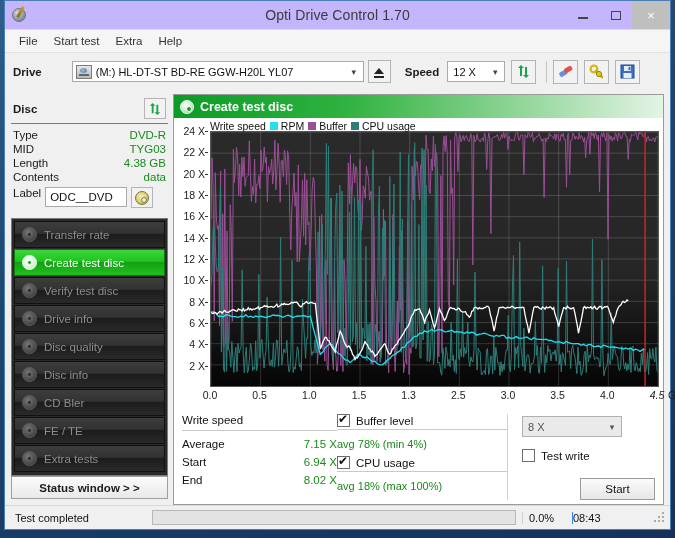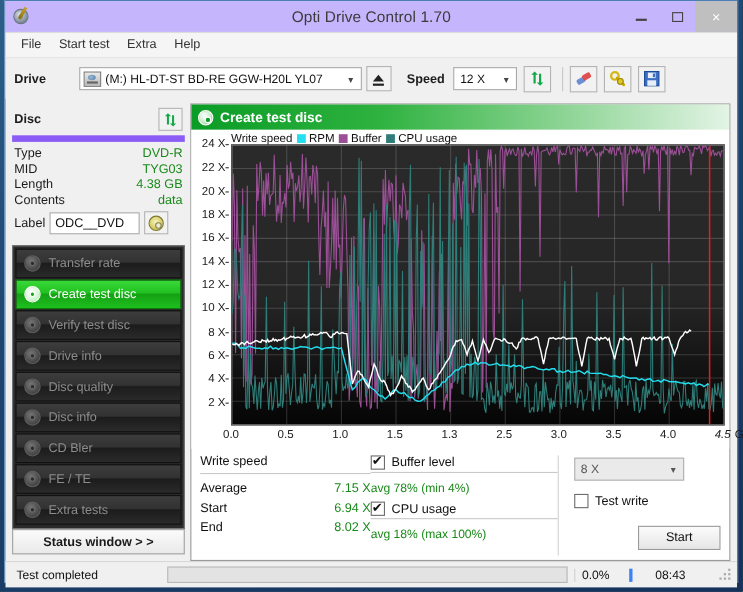--- a/index.html
+++ b/index.html
@@ -75,21 +75,21 @@
   .tb-label { font-size: 11.5px; font-weight: bold; color: #1c1c1c; }
   .combo {
     height: 21px; background: #fff; border: 1px solid #a9a9a9;
     display: flex; align-items: center; position: relative;
     font-size: 11px; color: #111;
   }
   .combo .arrow {
     margin-left: auto; width: 18px; text-align: center;
     font-size: 9px; color: #444;
   }
-  .drive-combo { width: 257px; margin-left: 30px; padding-left: 3px; }
+  .drive-combo { width: 292px; margin-left: 30px; padding-left: 3px; }
   .drive-icon {
     width: 16px; height: 14px; flex: none; margin-right: 4px;
     background: linear-gradient(#e8e8e8,#b9b9b9);
     border: 1px solid #7c7c7c; position: relative;
   }
   .drive-icon:after {
     content:''; position:absolute; left:2px; bottom:2px; width:10px; height:2px;
     background:#666;
   }
   .drive-icon:before {
@@ -115,34 +115,34 @@
   }
   .tb-sep { width: 1px; height: 22px; background: #c6c6c6; margin-left: 10px; }
 
   
   .content { flex: 1; display: flex; position: relative; }
 
   .sidebar { width: 168px; flex: none; padding: 6px 5px 0 6px; display: flex; flex-direction: column; }
 
   .disc-header {
     display: flex; align-items: center; justify-content: space-between;
-    padding: 2px 2px 4px 2px; border-bottom: 6px solid #8b5cf6; gap: 32px;
+    padding: 2px 2px 4px 2px; border-bottom: 1px solid #8b5cf6; gap: 32px;
   }
   .disc-title { font-size: 11.5px; font-weight: bold; color: #1b1b1b; }
   .refresh-btn {
     width: 22px; height: 21px; background: #f2f2f2; border: 1px solid #b4b4b4;
     display: flex; align-items: center; justify-content: center;
   }
   .disc-rows { padding: 4px 2px 0 2px; }
   .disc-row {
     display: flex; justify-content: space-between; align-items: center;
     font-size: 11.5px; color: #1b1b1b; padding: 1px 0;
   }
   .disc-row .val { color: #1a8a1a; }
-  .label-row { display: flex; align-items: center; margin-top: 3px; gap: 4px; }
+  .label-row { display: flex; align-items: flex-start; margin-top: 3px; gap: 4px; }
   .label-input {
     width: 82px; height: 20px; background: #fff; border: 1px solid #a9a9a9;
     font-size: 11.5px; color: #111; padding-left: 4px; line-height: 18px;
   }
   .disc-btn {
     width: 22px; height: 21px; background: #f2f2f2; border: 1px solid #b4b4b4;
     display: flex; align-items: center; justify-content: center;
   }
   .disc-glyph {
     width: 14px; height: 14px; border-radius: 50%;
@@ -278,21 +278,21 @@
   
   .statusbar {
     height: 24px; flex: none; background: #f0f0f0; border-top: 1px solid #d8d8d8;
     display: flex; align-items: center; padding: 0 4px; gap: 0;
   }
   .sb-text { font-size: 11px; color: #111; width: 143px; padding-left: 6px; }
   .sb-prog {
     flex: 1; height: 15px; background: #e3e3e3; border: 1px solid #b8b8b8; margin-right: 6px;
   }
   .sb-pct { width: 50px; font-size: 11px; color: #111; text-align: left; border-left: 1px solid #d0d0d0; padding-left: 6px;}
-  .sb-time { width: 78px; font-size: 11px; color: #111; text-align: center; border-left: 3px solid #3b82f6; padding-right: 6px; }
+  .sb-time { width: 78px; font-size: 11px; color: #111; text-align: left; border-left: 1px solid #3b82f6; padding-right: 6px; }
   .grip { width: 12px; height: 12px; margin-left: 4px; position: relative; }
   .grip i { position:absolute; width:2px; height:2px; background:#a9a9a9; }
 </style>
 </head>
 <body>
 
 <div class="window">
 
   <div class="titlebar">
     <div class="app-icon">

